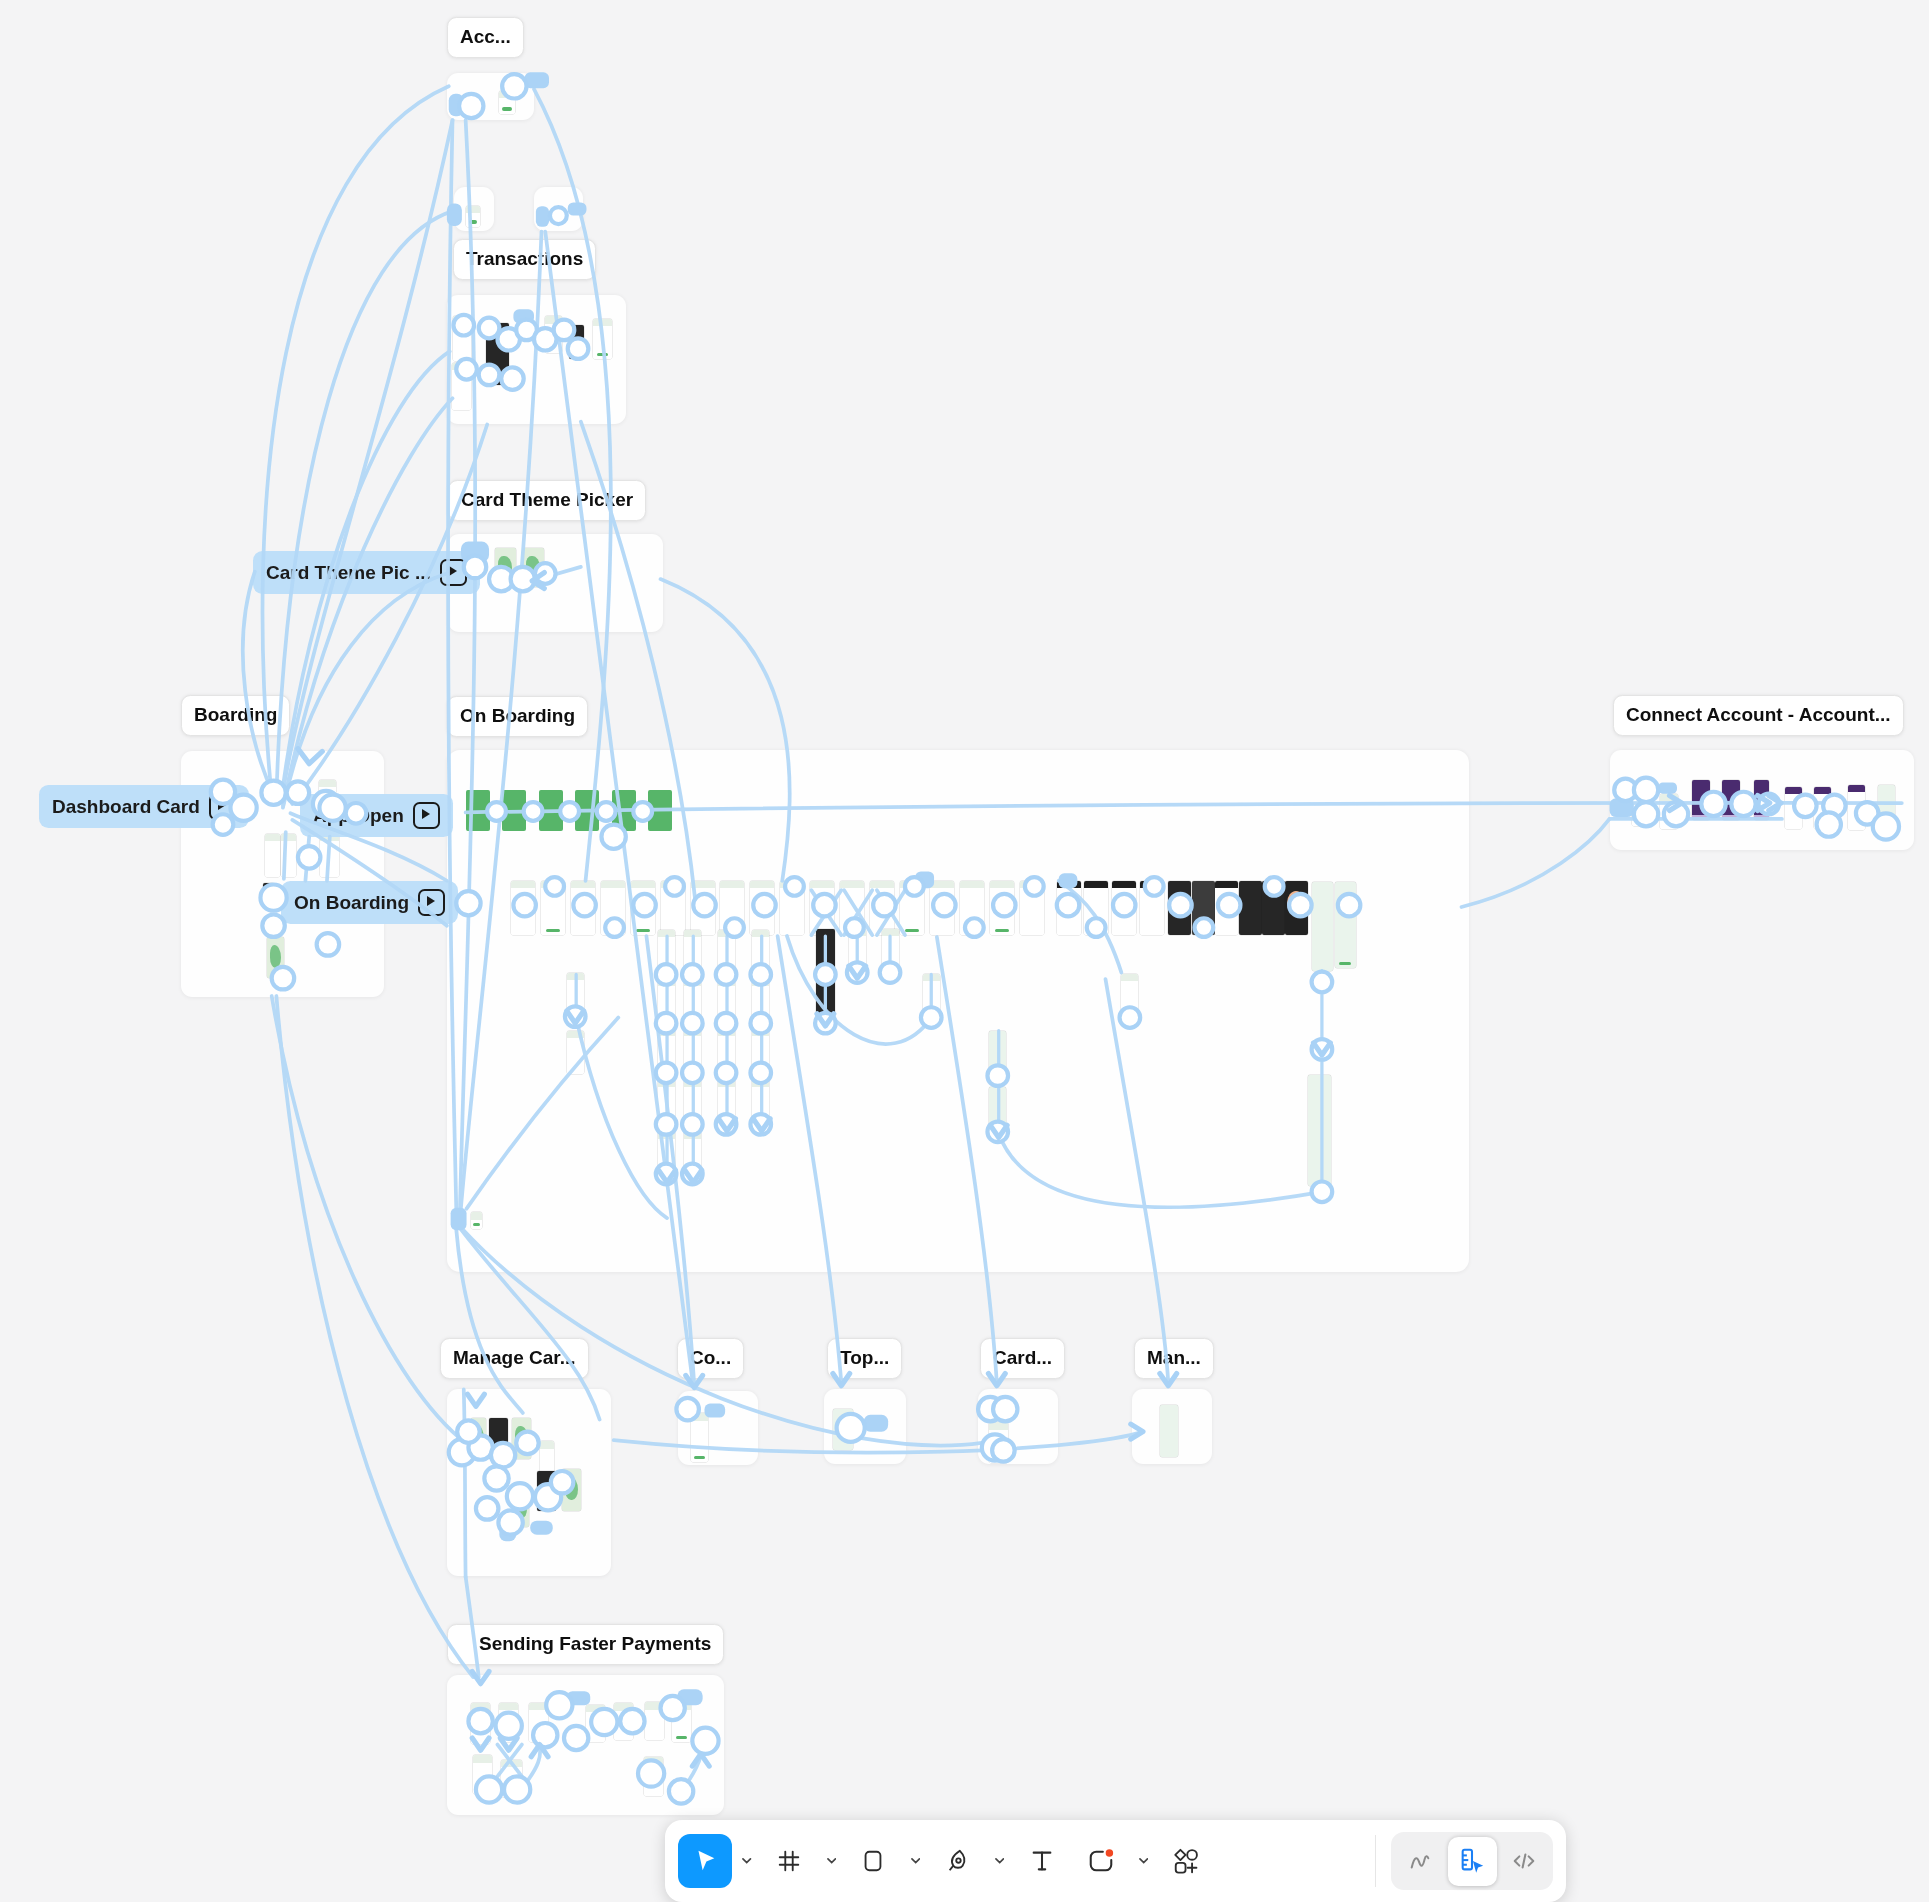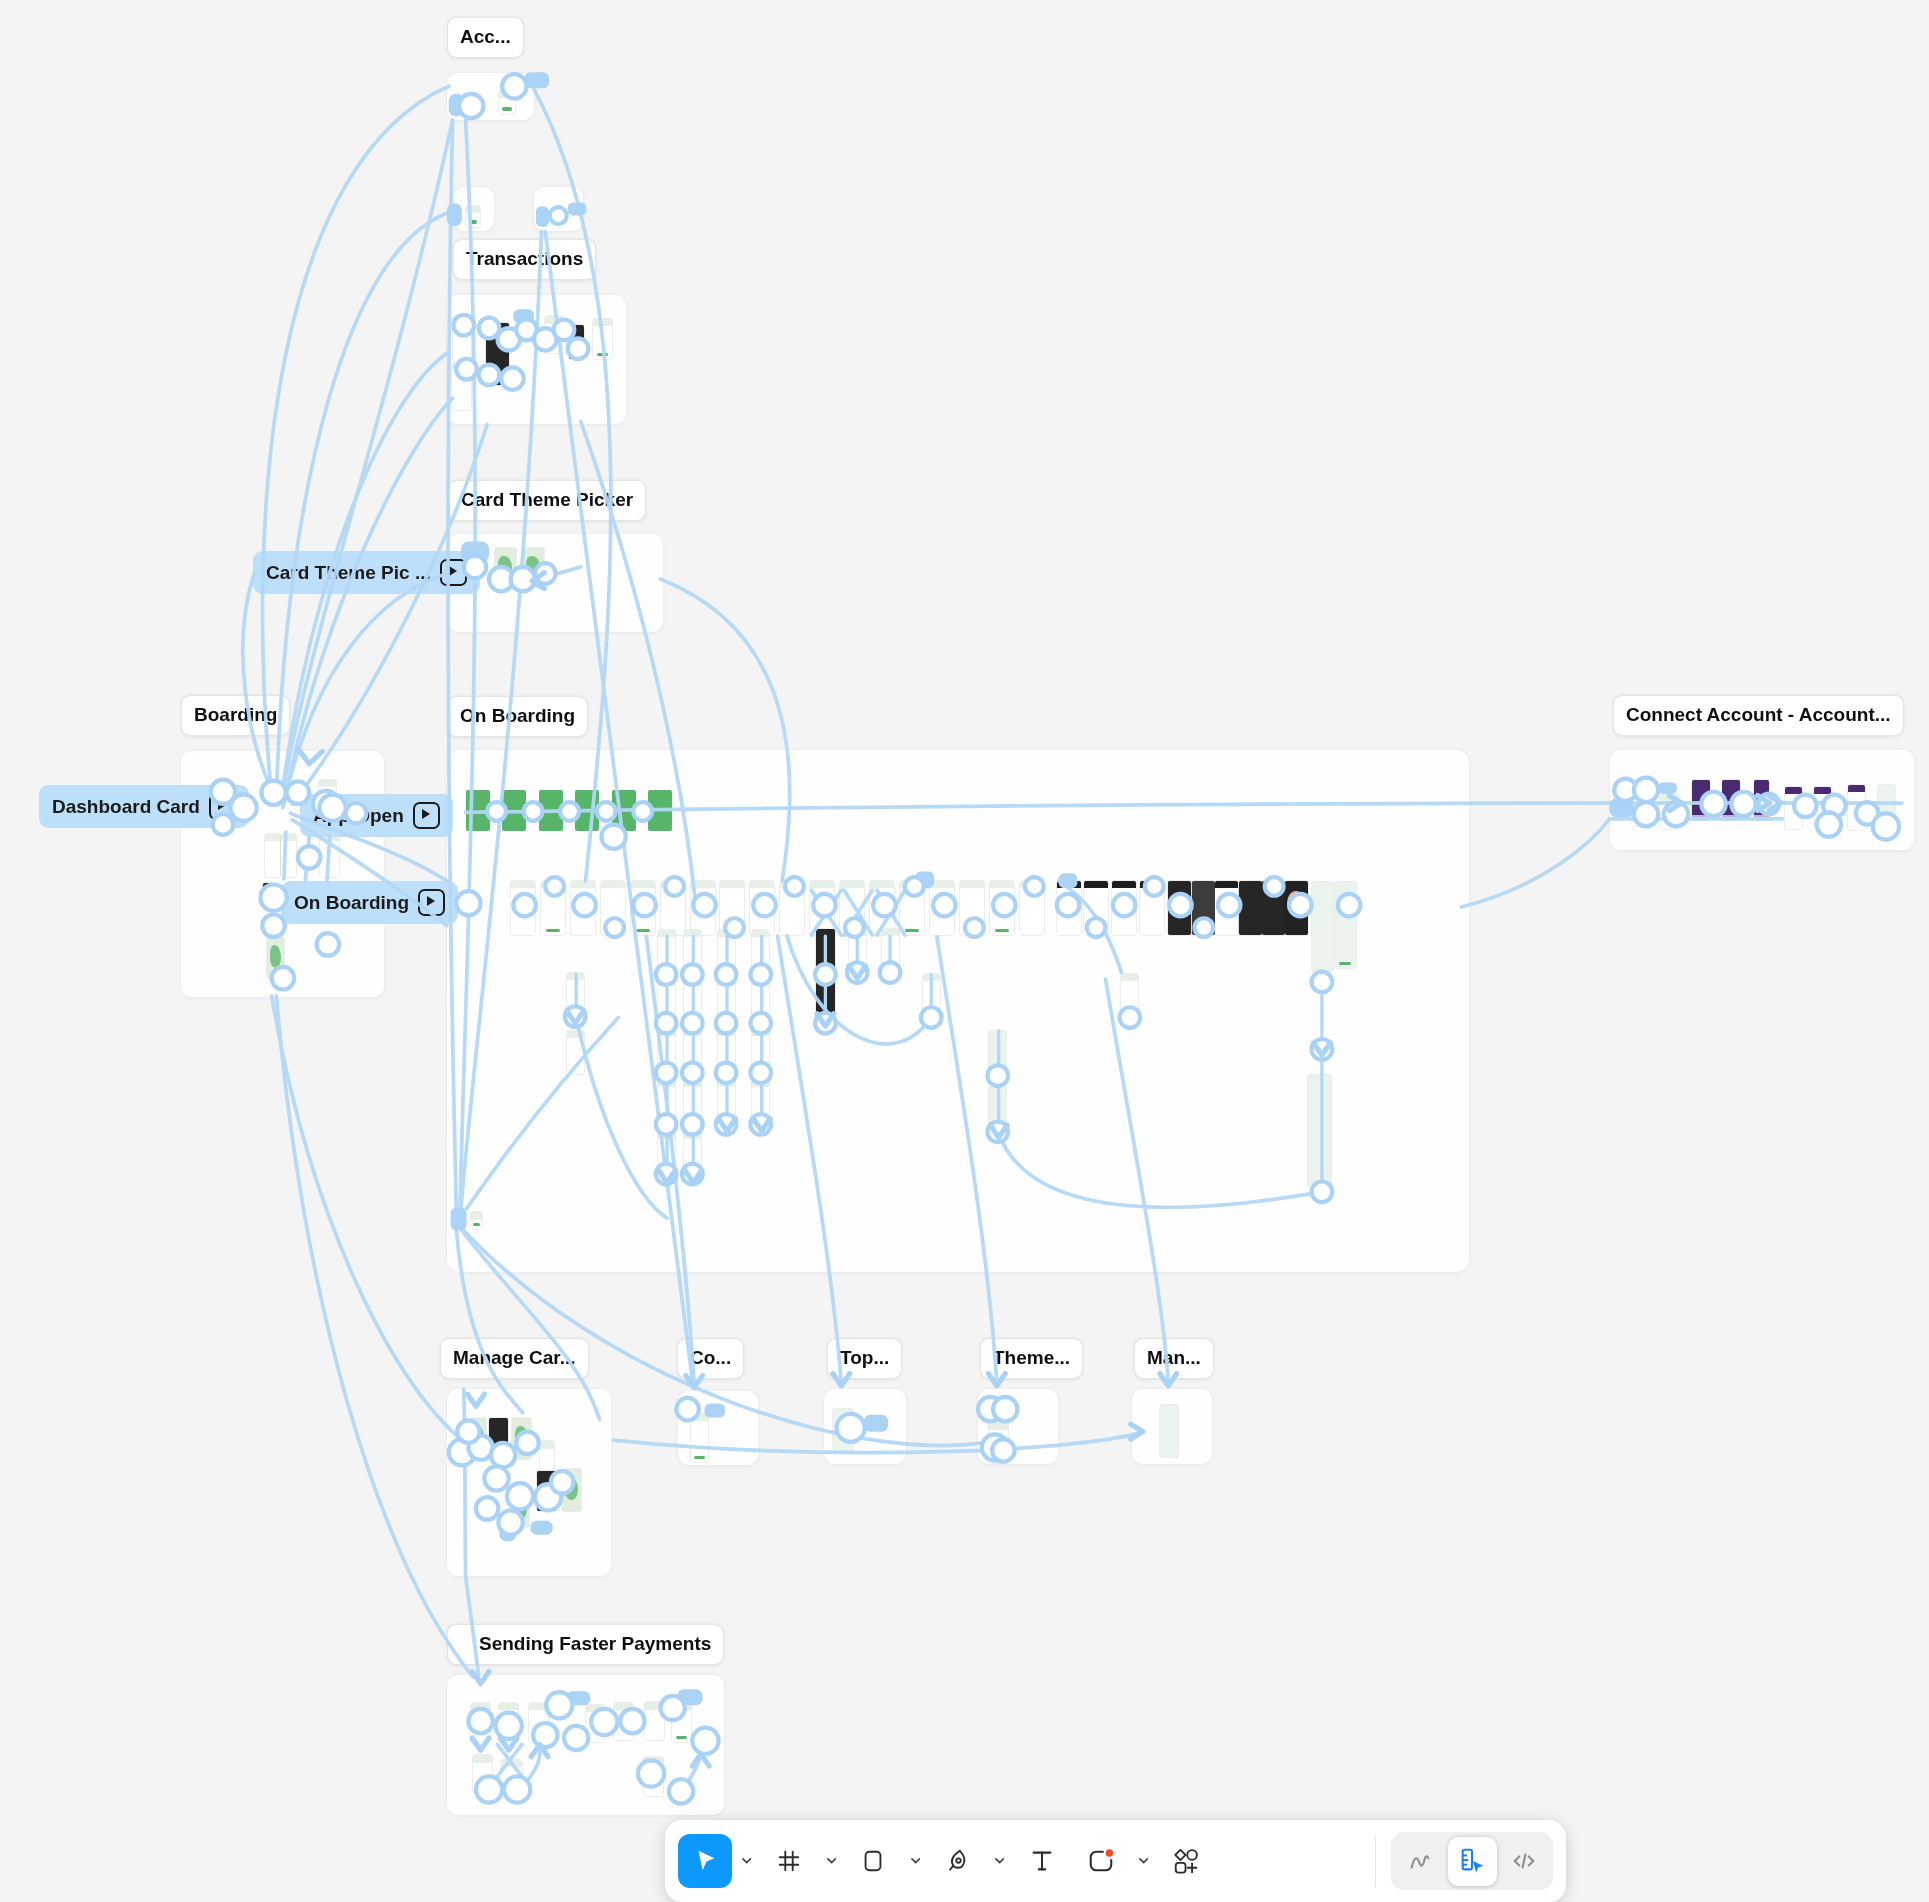--- a/index.html
+++ b/index.html
@@ -180,21 +180,21 @@
 
   <div class="lbl" style="left:447px;top:17px;">Acc...</div>
   <div class="lbl" style="left:453px;top:239px;">Transactions</div>
   <div class="lbl" style="left:448px;top:480px;">Card Theme Picker</div>
   <div class="lbl" style="left:181px;top:695px;">Boarding</div>
   <div class="lbl" style="left:447px;top:696px;">On Boarding</div>
   <div class="lbl" style="left:1613px;top:695px;">Connect Account - Account...</div>
   <div class="lbl" style="left:440px;top:1338px;">Manage Car...</div>
   <div class="lbl" style="left:677px;top:1338px;">Co...</div>
   <div class="lbl" style="left:827px;top:1338px;">Top...</div>
-  <div class="lbl" style="left:980px;top:1338px;">Theme...</div>
+  <div class="lbl" style="left:980px;top:1338px;">Card...</div>
   <div class="lbl" style="left:1134px;top:1338px;">Man...</div>
   <div class="lbl" style="left:447px;top:1624px;padding-left:31px;">Sending Faster Payments</div>
 
   <div class="pill" style="left:39px;top:785px;">
     <span>Dashboard Card</span>
     <span class="flowic"></span>
   </div>
   <div class="pill" style="left:300px;top:794px;">
     <span>App Open</span>
     <span class="flowic"></span>

